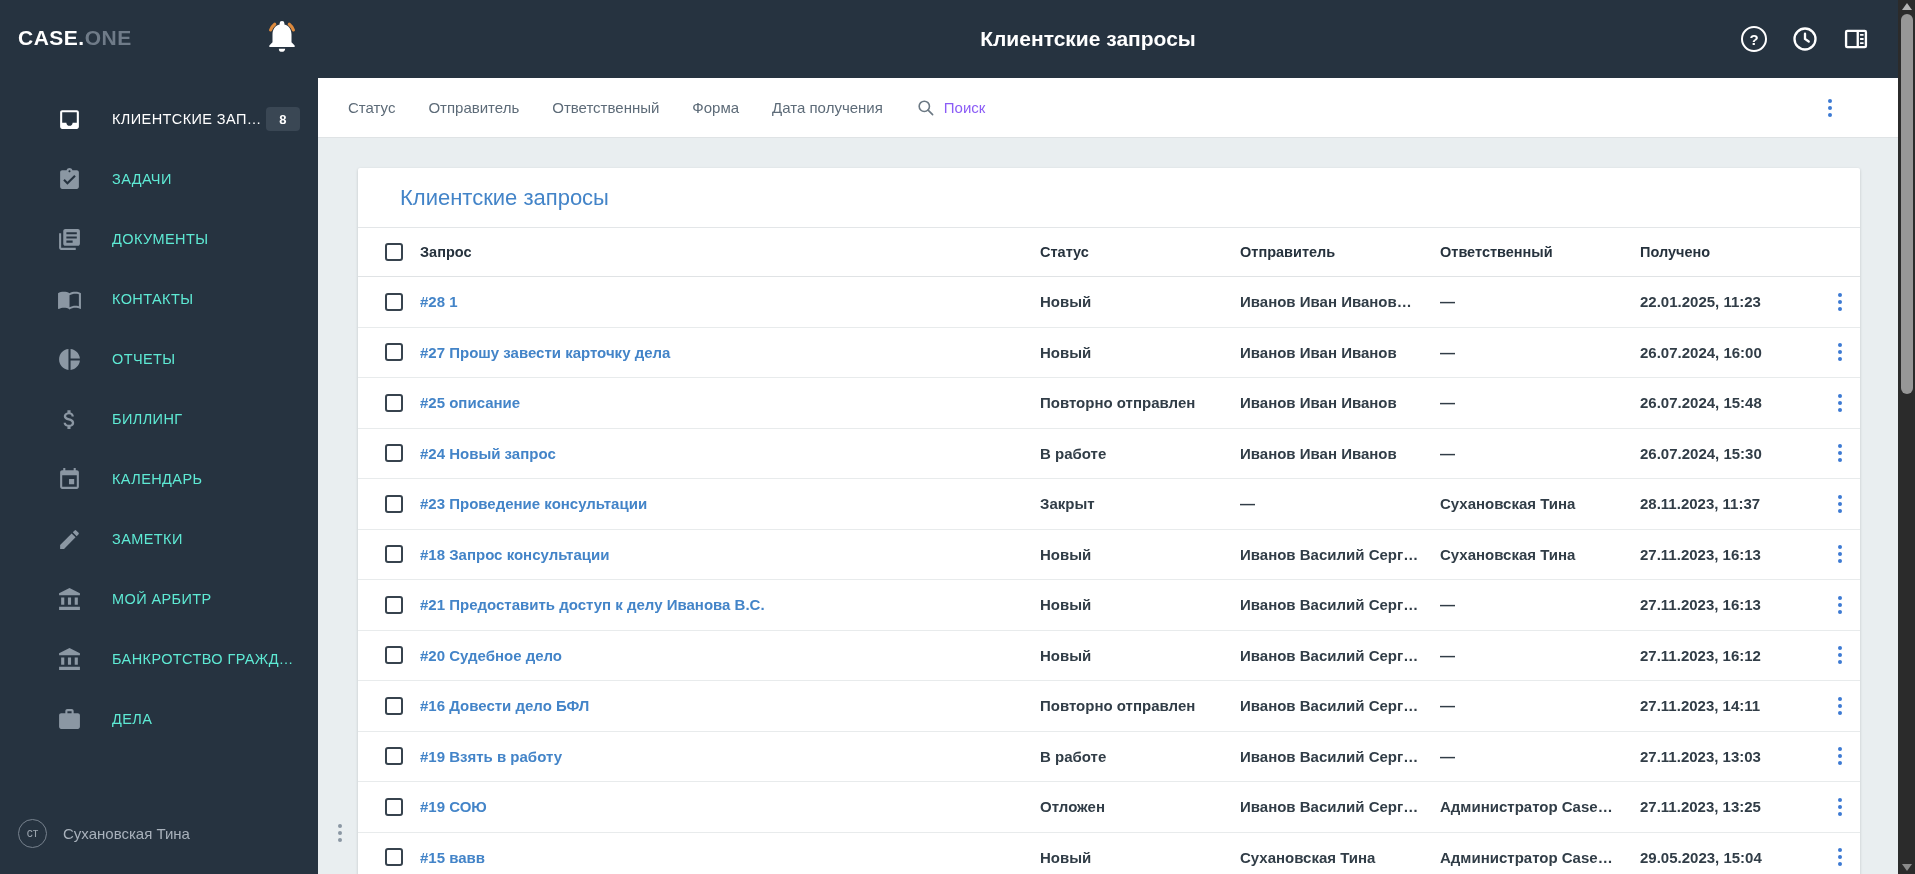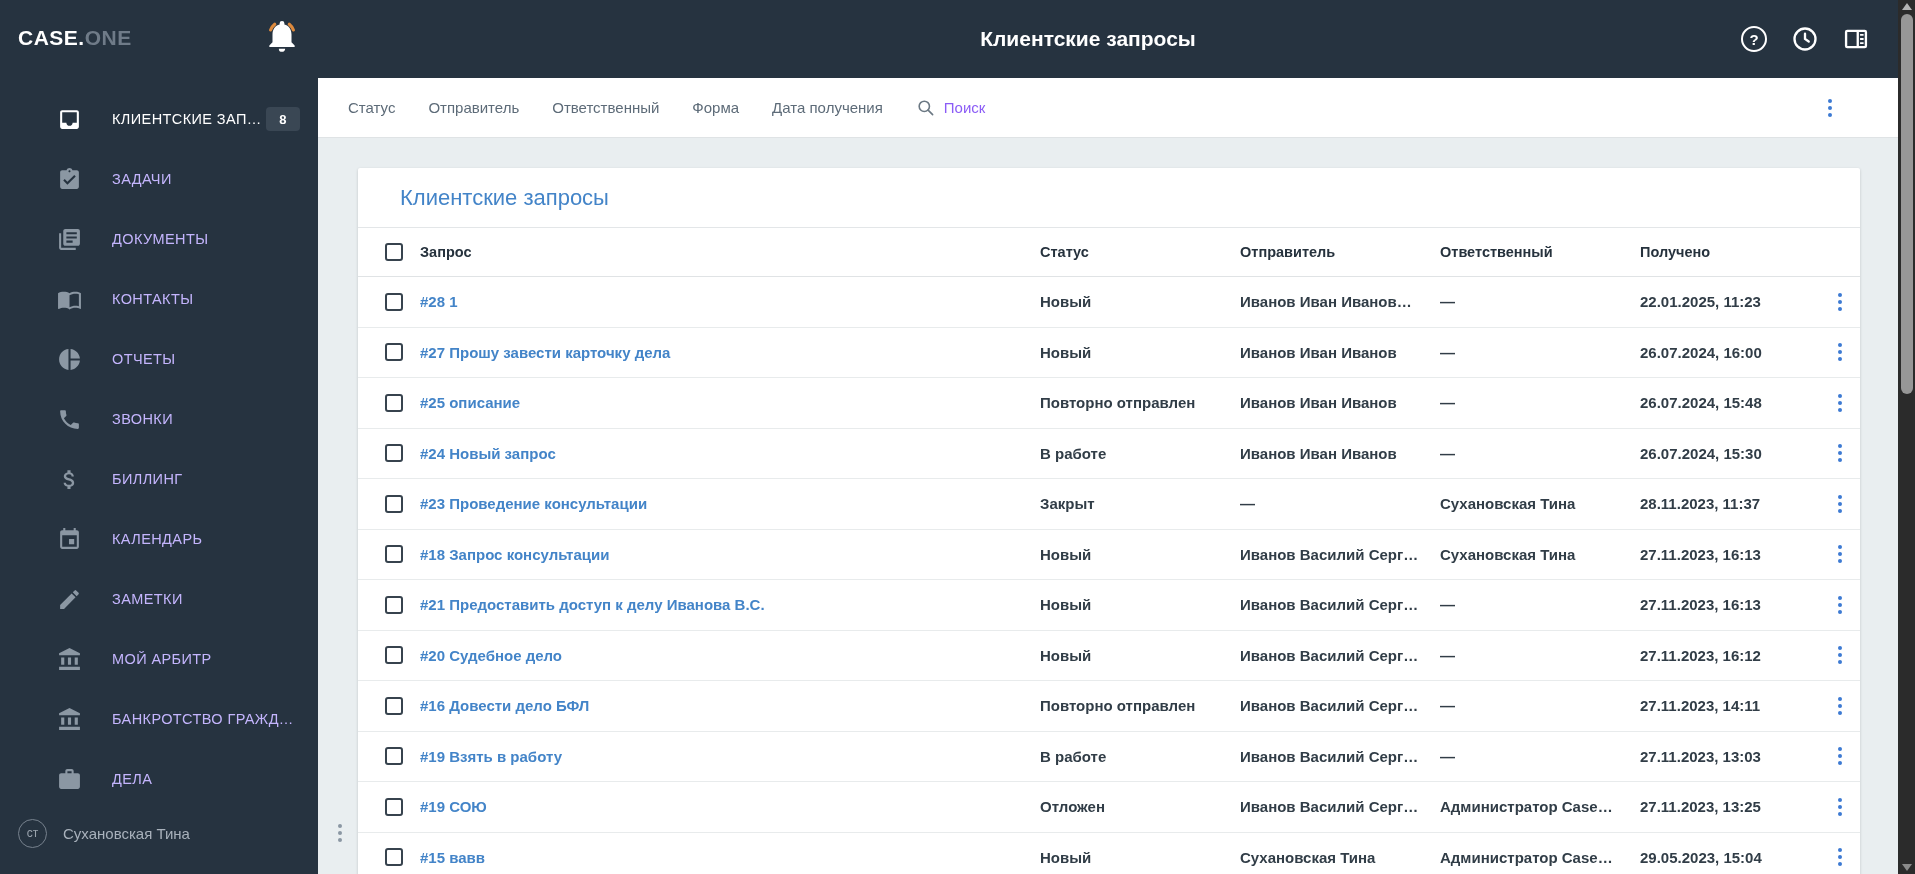--- a/index.html
+++ b/index.html
@@ -17,21 +17,21 @@
   .help-circle { width:26px; height:26px; border:2px solid #fff; border-radius:50%;
     color:#fff; font-weight:bold; font-size:15px; display:flex; align-items:center; justify-content:center; }
 
   
   .sidebar { position:absolute; left:0; top:0; width:318px; height:874px; background:#263340; z-index:2; }
   .logo { position:absolute; left:18px; top:26px; font-size:21px; font-weight:bold; letter-spacing:.5px; color:#fff; }
   .logo .dim { color:#6f7b88; }
   .bell { position:absolute; left:263px; top:17px; width:38px; height:38px; }
   .nav { position:absolute; top:89px; left:0; right:0; }
   .nav-item { height:60px; display:flex; align-items:center; padding-left:57px; padding-right:18px;
-    color:#c4b5fd; font-size:14.5px; font-weight:500; letter-spacing:.4px; cursor:pointer; }
+    color:#5eead4; font-size:14.5px; font-weight:500; letter-spacing:.4px; cursor:pointer; }
   .nav-item svg { width:25px; height:25px; fill:#8b97a3; margin-right:30px; flex:none; }
   .nav-item .lbl { white-space:nowrap; overflow:hidden; text-overflow:ellipsis; }
   .nav-item.active { color:#fff; }
   .nav-item.active svg { fill:#fff; }
   .badge { margin-left:auto; background:#3a4754; color:#fff; font-size:13px; font-weight:bold;
     min-width:34px; height:24px; border-radius:4px; display:flex; align-items:center; justify-content:center; }
   .user-row { position:absolute; left:0; bottom:19px; width:368px; height:44px;
     display:flex; align-items:center; padding-left:18px; }
   .avatar { width:29px; height:29px; border:1.5px solid #77828e; border-radius:50%;
     color:#9aa4ae; font-size:12px; display:flex; align-items:center; justify-content:center; margin-right:16px; }
@@ -132,26 +132,20 @@
       <svg viewBox="0 0 24 24">
           <path d="M21 5c-1.11-.35-2.33-.5-3.5-.5-1.95 0-4.05.4-5.5 1.5-1.45-1.1-3.55-1.5-5.5-1.5S2.45 4.9 1 6v14.65c0 .25.25.5.5.5.1 0 .15-.05.25-.05C3.1 20.45 5.05 20 6.5 20c1.95 0 4.05.4 5.5 1.5 1.35-.85 3.8-1.5 5.5-1.5 1.65 0 3.35.3 4.75 1.05.1.05.15.05.25.05.25 0 .5-.25.5-.5V6c-.6-.45-1.25-.75-2-1zm0 13.5c-1.1-.35-2.3-.5-3.5-.5-1.7 0-4.15.65-5.5 1.5V8c1.35-.85 3.8-1.5 5.5-1.5 1.2 0 2.4.15 3.5.5v11.5z"></path>
         </svg>
       <span class="lbl">КОНТАКТЫ</span>
     </div>
     <div class="nav-item">
       <svg viewBox="0 0 24 24">
           <path d="M11 2v20c-5.07-.5-9-4.79-9-10s3.93-9.5 9-10zm2.03 0v8.99H22c-.47-4.74-4.24-8.52-8.97-8.99zm0 11.01V22c4.74-.47 8.5-4.25 8.97-8.99h-8.97z"></path>
         </svg>
       <span class="lbl">ОТЧЕТЫ</span>
-    </div>
-    <div class="nav-item">
-      <svg viewBox="0 0 24 24">
-          <path d="M6.62 10.79c1.44 2.83 3.76 5.14 6.59 6.59l2.2-2.2c.27-.27.67-.36 1.02-.24 1.12.37 2.33.57 3.57.57.55 0 1 .45 1 1V20c0 .55-.45 1-1 1-9.39 0-17-7.61-17-17 0-.55.45-1 1-1h3.5c.55 0 1 .45 1 1 0 1.25.2 2.45.57 3.57.11.35.03.74-.25 1.02l-2.2 2.2z"></path>
-        </svg>
-      <span class="lbl">ЗВОНКИ</span>
     </div>
     <div class="nav-item">
       <svg viewBox="0 0 24 24">
           <path d="M11.8 10.9c-2.27-.59-3-1.2-3-2.15 0-1.09 1.01-1.85 2.7-1.85 1.78 0 2.44.85 2.5 2.1h2.21c-.07-1.72-1.12-3.3-3.21-3.81V3h-3v2.16c-1.94.42-3.5 1.68-3.5 3.61 0 2.31 1.91 3.46 4.7 4.13 2.5.6 3 1.48 3 2.41 0 .69-.49 1.79-2.7 1.79-2.06 0-2.87-.92-2.98-2.1h-2.2c.12 2.19 1.76 3.42 3.68 3.83V21h3v-2.15c1.95-.37 3.5-1.5 3.5-3.55 0-2.84-2.43-3.81-4.7-4.4z"></path>
         </svg>
       <span class="lbl">БИЛЛИНГ</span>
     </div>
     <div class="nav-item">
       <svg viewBox="0 0 24 24">
           <path d="M19 3h-1V1h-2v2H8V1H6v2H5c-1.11 0-1.99.9-1.99 2L3 19c0 1.1.89 2 2 2h14c1.1 0 2-.9 2-2V5c0-1.1-.9-2-2-2zm0 16H5V8h14v11zm-2.5-7.5h-5v5h5v-5z"></path>

